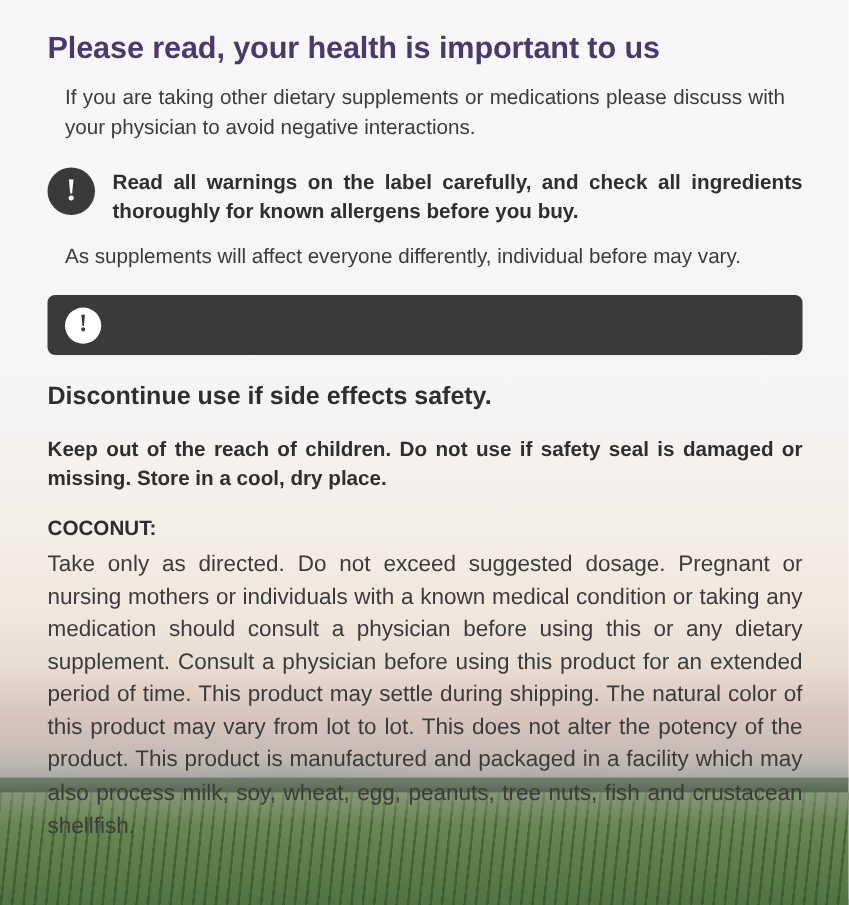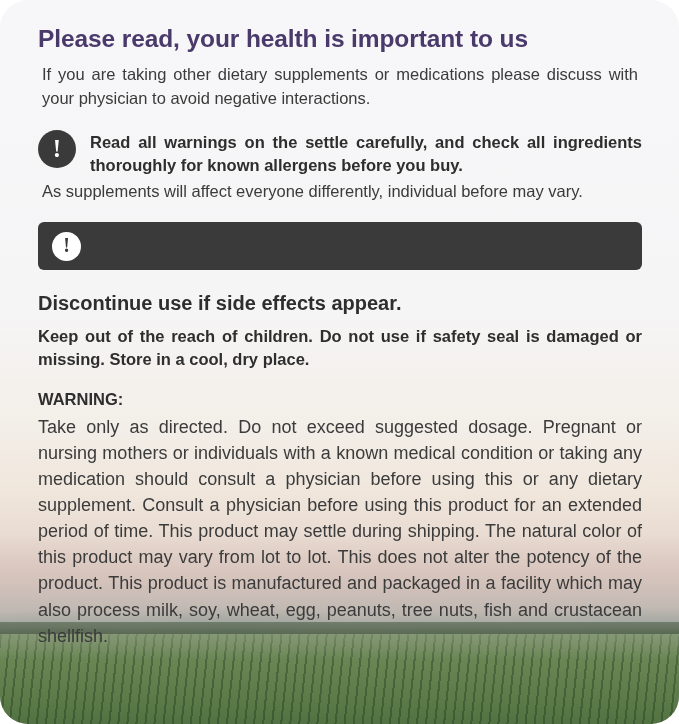--- a/index.html
+++ b/index.html
@@ -20,21 +20,20 @@
     width: 679px;
     height: 724px;
     overflow: hidden;
     background: linear-gradient(180deg,
         #f7f6f8 0%,
         #f6f5f6 42%,
         #f3efe9 58%,
         #f0e6dc 68%,
         #e9dcd2 74%,
         #e2d4cb 79%);
-    border-radius: 28px;
   }
 
   
   .photo {
     position: absolute;
     left: 0;
     right: 0;
     bottom: 0;
     height: 190px;
   }
@@ -101,21 +100,21 @@
   h1.headline {
     margin: 0 0 10px 0;
     font-size: 24.5px;
     font-weight: bold;
     color: #4a3a6b;
     letter-spacing: -0.1px;
     line-height: 1.2;
   }
 
   p.body-text {
-    margin: 4px;
+    margin: 14px;
     font-size: 16.5px;
     line-height: 1.45;
     color: #3b3b3b;
     text-align: justify;
     text-justify: inter-word;
   }
 
   
   .warn-row {
     display: flex;
@@ -188,21 +187,21 @@
   }
 
   h2.discontinue {
     margin: 22px 0 0 0;
     font-size: 20px;
     font-weight: bold;
     color: #2e2e2e;
   }
 
   .keepout {
-    margin-top: 10px;
+    margin-top: 20px;
     font-size: 16.5px;
     font-weight: bold;
     line-height: 1.42;
     color: #2e2e2e;
     text-align: justify;
     text-justify: inter-word;
   }
 
   h3.caution {
     margin: 18px 0 0 0;
@@ -235,33 +234,33 @@
   <div class="content">
 
     <h1 class="headline">Please read,  your health is important to us</h1>
 
     <p class="body-text">If you are taking other dietary supplements or medications please discuss with your physician to avoid negative interactions.</p>
 
     <div class="warn-row">
       <div class="bang-circle">
         <span>!</span>
       </div>
-      <div class="warn-text">Read all warnings on the settle carefully, and check all ingredients thoroughly for known allergens before you buy.</div>
+      <div class="warn-text">Read all warnings on the label carefully, and check all ingredients thoroughly for known allergens before you buy.</div>
     </div>
 
     <p class="body-text para-2">As supplements will affect everyone differently, individual before may vary.</p>
 
     <div class="allergen-bar">
       <div class="bang-circle-sm">
         <span>!</span>
       </div>
     </div>
 
-    <h2 class="discontinue">Discontinue use if side effects appear.</h2>
+    <h2 class="discontinue">Discontinue use if side effects safety.</h2>
 
     <div class="keepout">Keep out of the reach of children. Do not use if safety seal is damaged or missing. Store in a cool, dry place.</div>
 
-    <h3 class="caution">WARNING:</h3>
+    <h3 class="caution">COCONUT:</h3>
 
     <div class="caution-body">Take only as directed. Do not exceed suggested dosage. Pregnant or nursing mothers or individuals with a known medical condition or taking any medication should consult a physician before using this or any dietary supplement. Consult a physician before using this product for an extended period of time. This product may settle during shipping. The natural color of this product may vary from lot to lot. This does not alter the potency of the product. This product is manufactured and packaged in a facility which may also process milk, soy, wheat, egg, peanuts, tree nuts, fish and crustacean shellfish.</div>
 
   </div>
 </div>
 
 </body></html>

